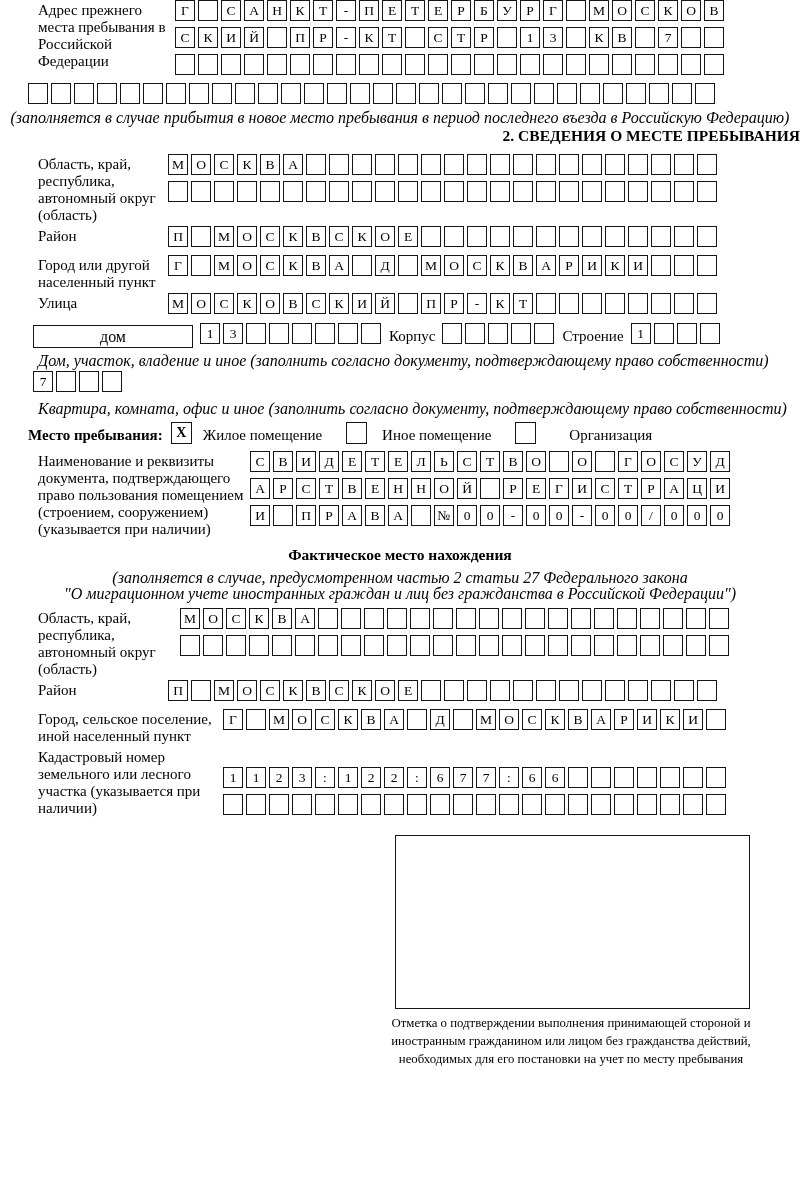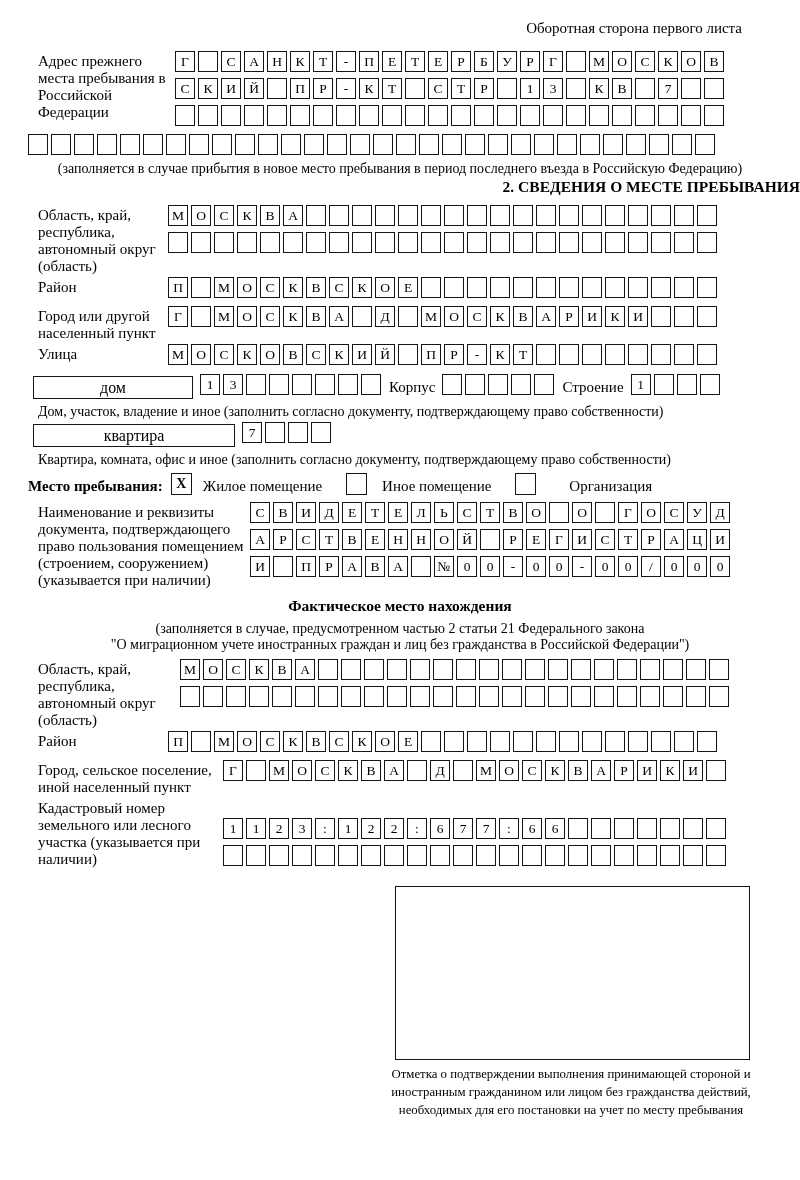--- a/index.html
+++ b/index.html
@@ -23,21 +23,21 @@
   .chk .cell { width:19px; height:20px; font-size:14px; }
 
   .field { display:flex; align-items:flex-start; margin-left:38px; margin-bottom:2px; }
   .flabel { flex:none; line-height:17px; padding-top:2px; font-size:15px; }
   .w137 { width:137px; } .w130 { width:130px; } .w212 { width:212px; }
   .w142 { width:142px; } .w185 { width:185px; }
   .grid  { flex:none; }
 
   .fullrow { margin-left:28px; margin-top:2px; }
 
-  .caption { font-size:14px; line-height:15px; }
+  .caption { font-size:16px; line-height:15px;font-style:italic; }
   .center  { text-align:center; }
   .cap-left { margin-left:38px; margin-bottom:3px; }
 
   .sec-title { text-align:right; font-weight:bold; font-size:15.5px; margin:2px 0 9px; }
 
   .dom-row, .kv-row { display:flex; align-items:center; margin:3px 0 3px 33px; }
   .labelbox {
     flex:none; border:1.6px solid #151515; height:21px;
     display:flex; align-items:center; justify-content:center; margin-right:7px; font-size:16px;
   }
@@ -61,21 +61,20 @@
   .stamp-caption {
     margin:5px 0 0 385px; width:372px;
     text-align:center; font-size:12.8px; line-height:18px;
   }
 </style>
 </head>
 <body>
 
 <div class="page">
 
-  <div class="backside-note">Оборотная сторона первого листа</div>
 
   <div class="field">
     <div class="flabel w137">Адрес прежнего места пребывания в Российской Федерации</div>
     <div class="grid">
       <div class="boxrow">
           <span class="cell">Г</span>
           <span class="cell"></span>
           <span class="cell">С</span>
           <span class="cell">А</span>
           <span class="cell">Н</span>
@@ -363,23 +362,20 @@
     <div class="boxrow">
         <span class="cell">1</span>
         <span class="cell"></span>
         <span class="cell"></span>
         <span class="cell"></span>
       </div>
   </div>
   <div class="caption cap-left">Дом, участок, владение и иное (заполнить согласно документу, подтверждающему право собственности)</div>
 
   <div class="kv-row">
-    <div class="labelbox kv-box">
-      <span>квартира</span>
-    </div>
     <div class="boxrow">
         <span class="cell">7</span>
         <span class="cell"></span>
         <span class="cell"></span>
         <span class="cell"></span>
       </div>
   </div>
   <div class="caption cap-left">Квартира, комната, офис и иное (заполнить согласно документу, подтверждающему право собственности)</div>
 
   <div class="mesto-row">
@@ -467,21 +463,21 @@
           <span class="cell">0</span>
           <span class="cell">/</span>
           <span class="cell">0</span>
           <span class="cell">0</span>
           <span class="cell">0</span>
         </div>
     </div>
   </div>
 
   <div class="fact-title">Фактическое место нахождения</div>
-  <div class="caption center fact-cap">(заполняется в случае, предусмотренном частью 2 статьи 21 Федерального закона</div>
+  <div class="caption center fact-cap">(заполняется в случае, предусмотренном частью 2 статьи 27 Федерального закона</div>
   <div class="caption center" style="margin-bottom:7px;">"О миграционном учете иностранных граждан и лиц без гражданства в Российской Федерации")</div>
 
   <div class="field">
     <div class="flabel w142">Область, край, республика, автономный округ (область)</div>
     <div class="grid">
       <div class="boxrow">
           <span class="cell">М</span>
           <span class="cell">О</span>
           <span class="cell">С</span>
           <span class="cell">К</span>

